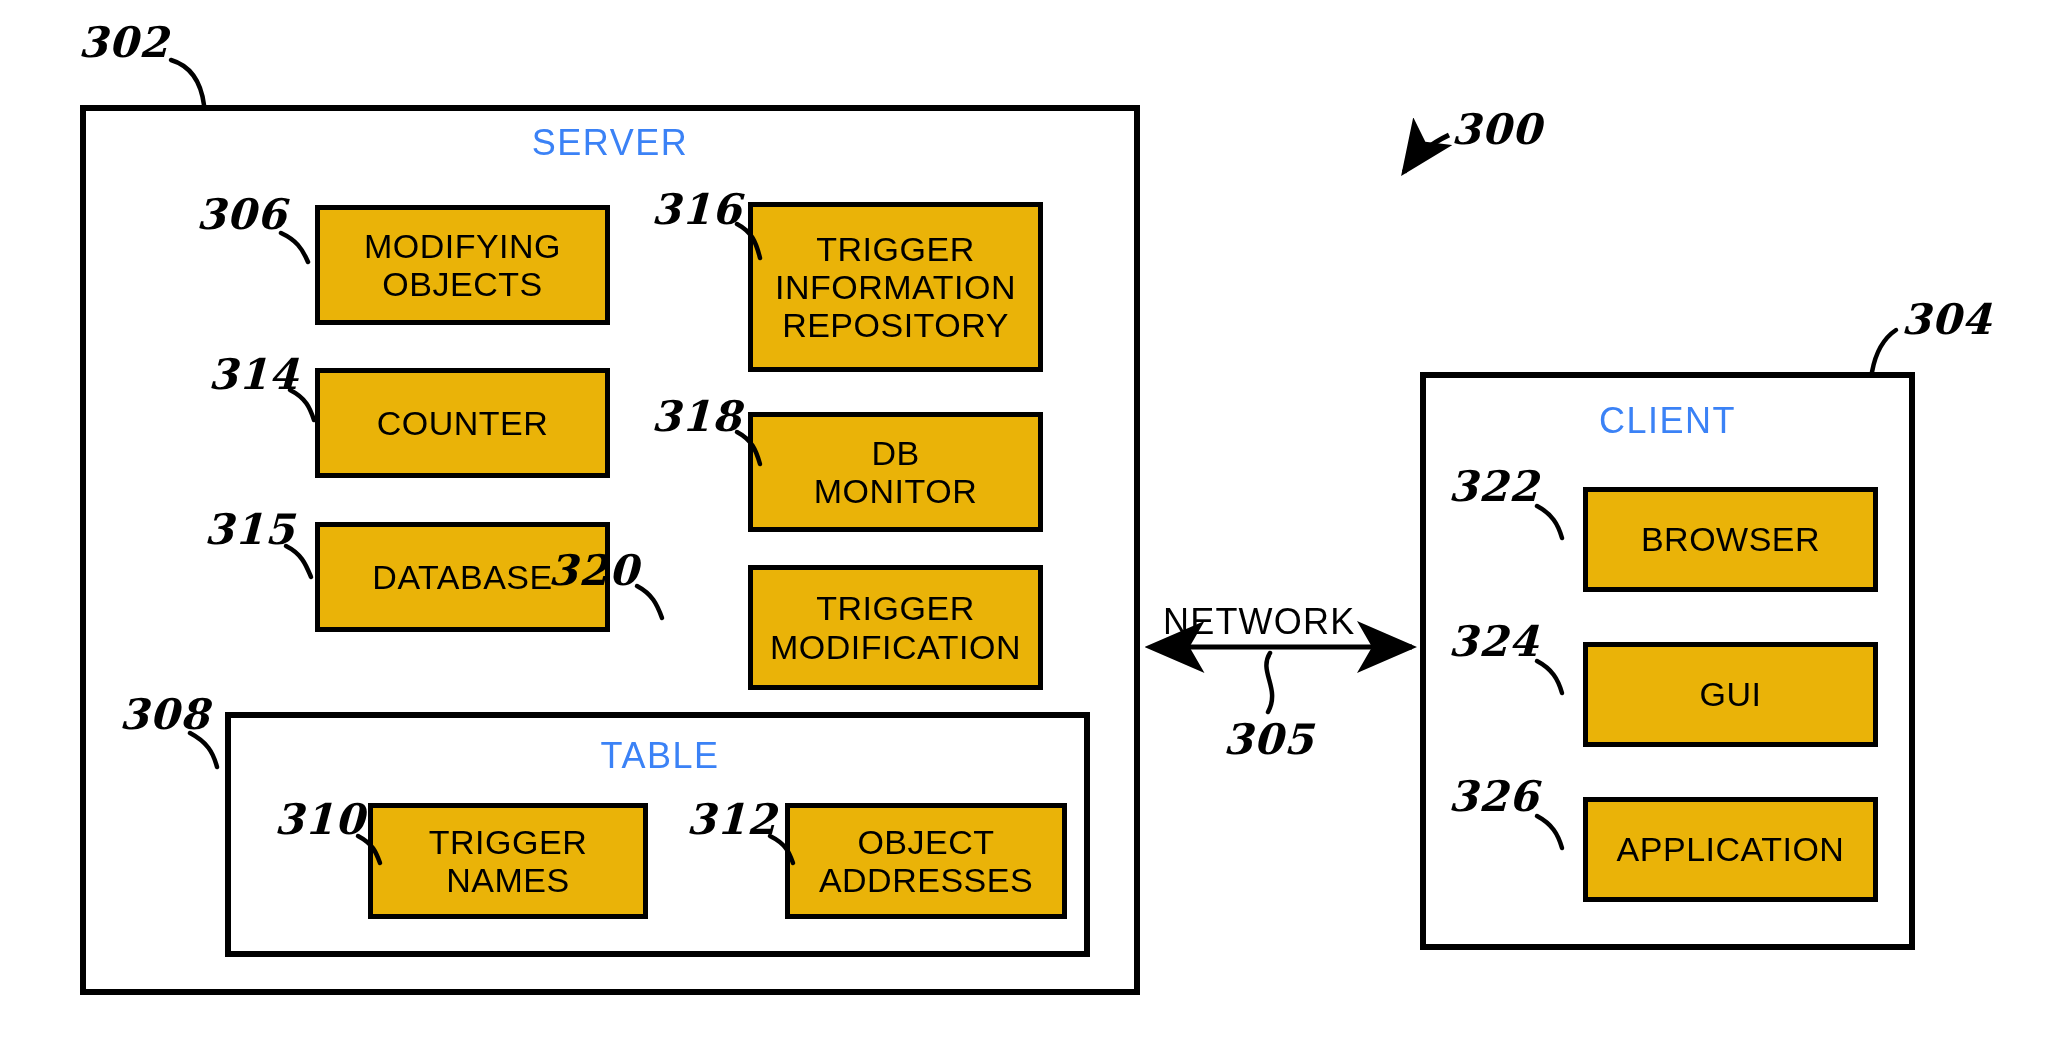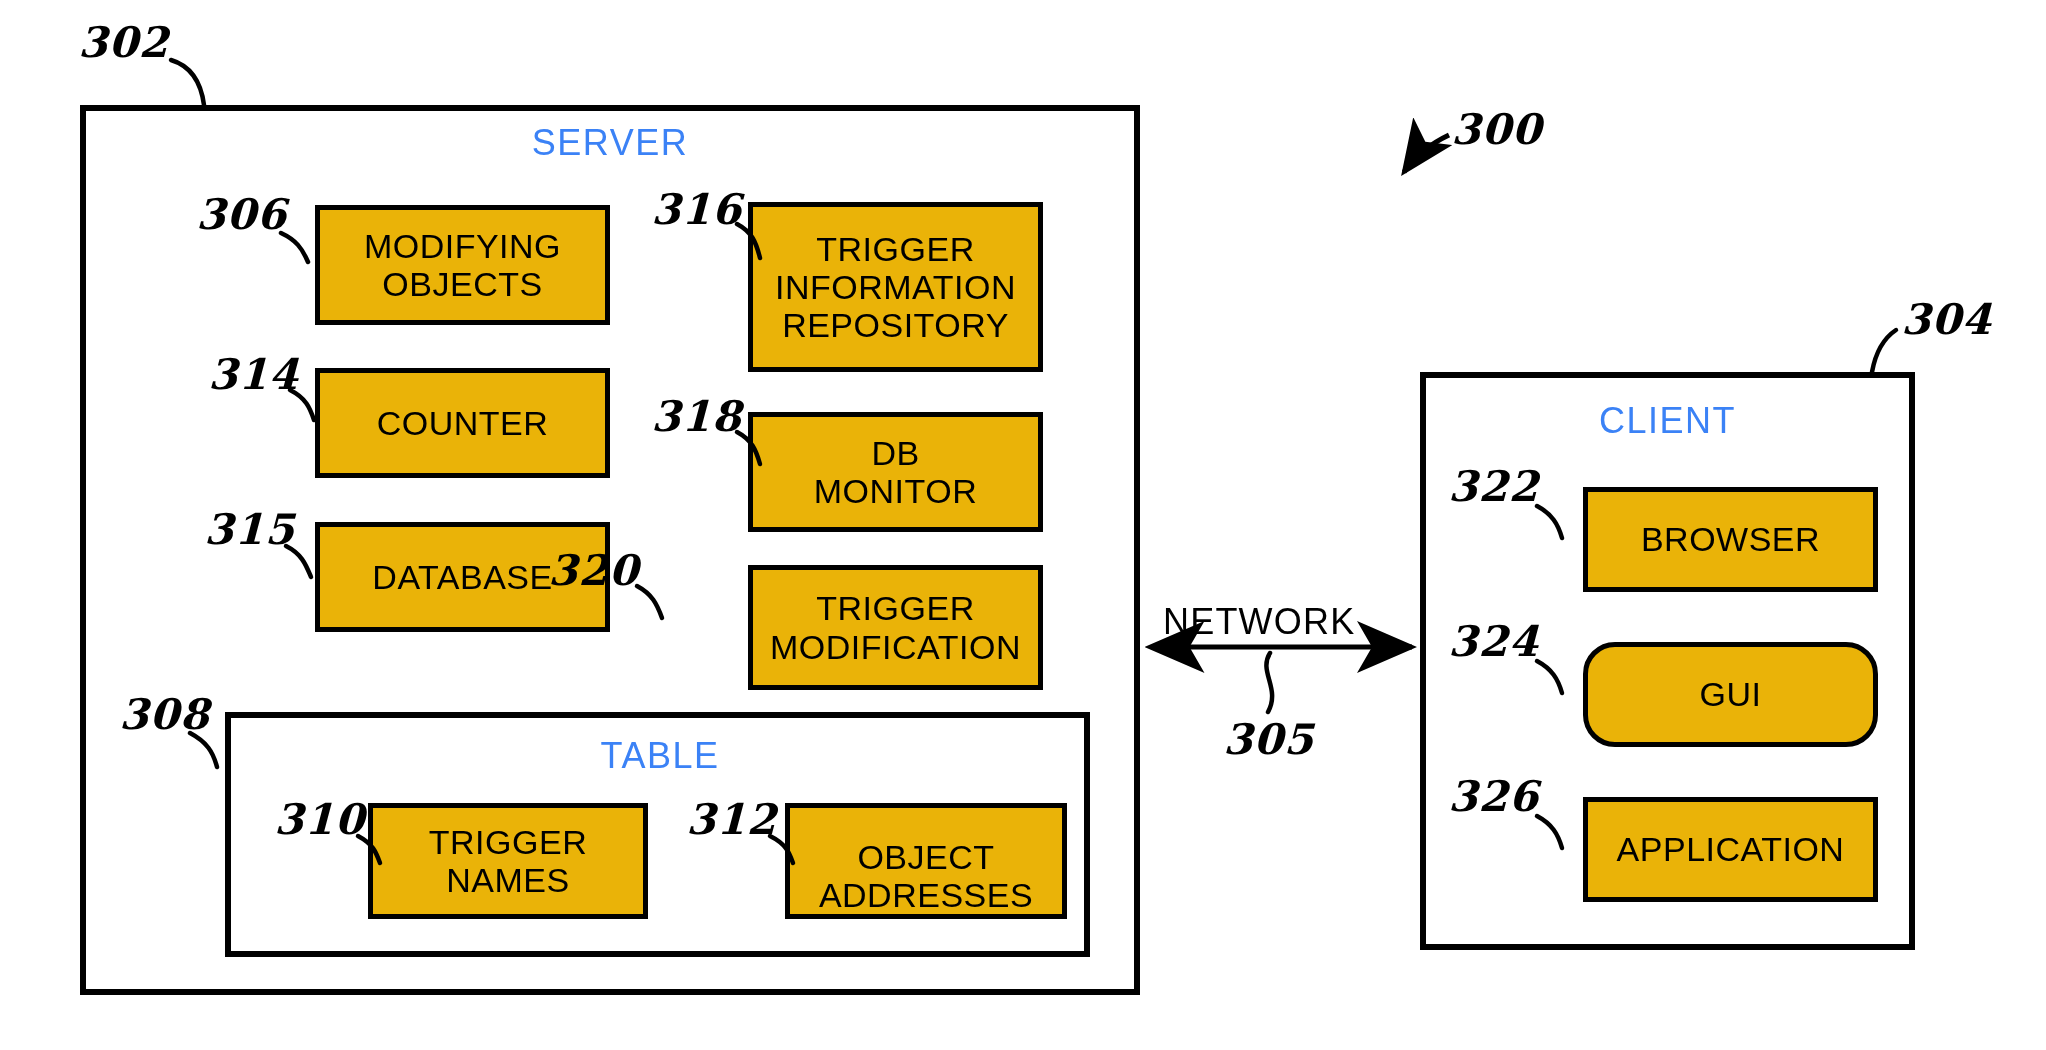--- a/index.html
+++ b/index.html
@@ -122,34 +122,34 @@
 
   <div class="enclosure" style="left:225px; top:712px; width:865px; height:245px;"></div>
 
   <div class="enclosure-title" style="left:575px; top:735px; width:170px;">TABLE</div>
 
   <div class="box" style="left:368px; top:803px; width:280px; height:116px;">
     <span class="box-label">TRIGGER
 NAMES</span>
   </div>
 
-  <div class="box" style="left:785px; top:803px; width:282px; height:116px;align-items:flex-end;">
+  <div class="box" style="left:785px; top:803px; width:282px; height:116px;">
     <span class="box-label">OBJECT
 ADDRESSES</span>
   </div>
 
   <div class="enclosure" style="left:1420px; top:372px; width:495px; height:578px;"></div>
 
   <div class="enclosure-title" style="left:1545px; top:400px; width:245px;">CLIENT</div>
 
   <div class="box" style="left:1583px; top:487px; width:295px; height:105px;">
     <span class="box-label">BROWSER</span>
   </div>
 
-  <div class="box" style="left:1583px; top:642px; width:295px; height:105px;border-radius:32px;">
+  <div class="box" style="left:1583px; top:642px; width:295px; height:105px;">
     <span class="box-label">GUI</span>
   </div>
 
   <div class="box" style="left:1583px; top:797px; width:295px; height:105px;">
     <span class="box-label">APPLICATION</span>
   </div>
 
   <div class="network-label" style="left:1163px; top:601px;">NETWORK</div>
 
   <div class="ref" style="left:82px; top:18px;">302</div>

